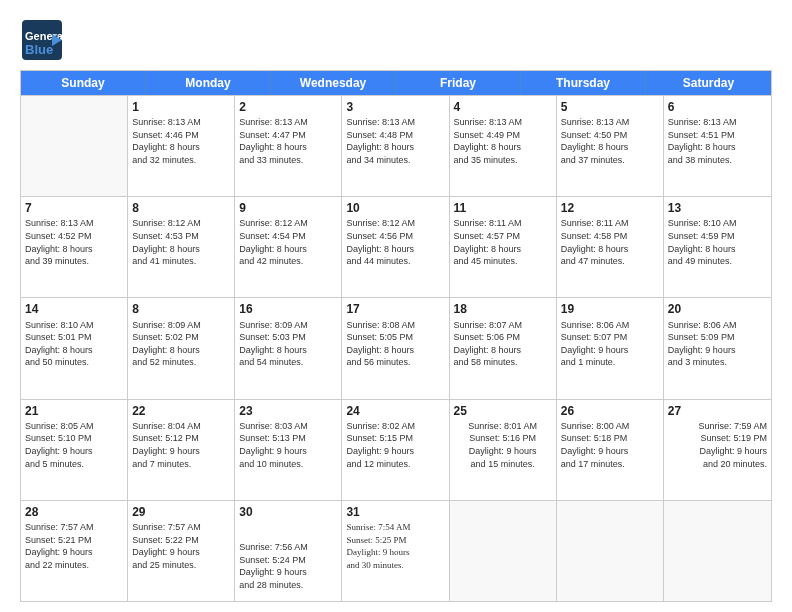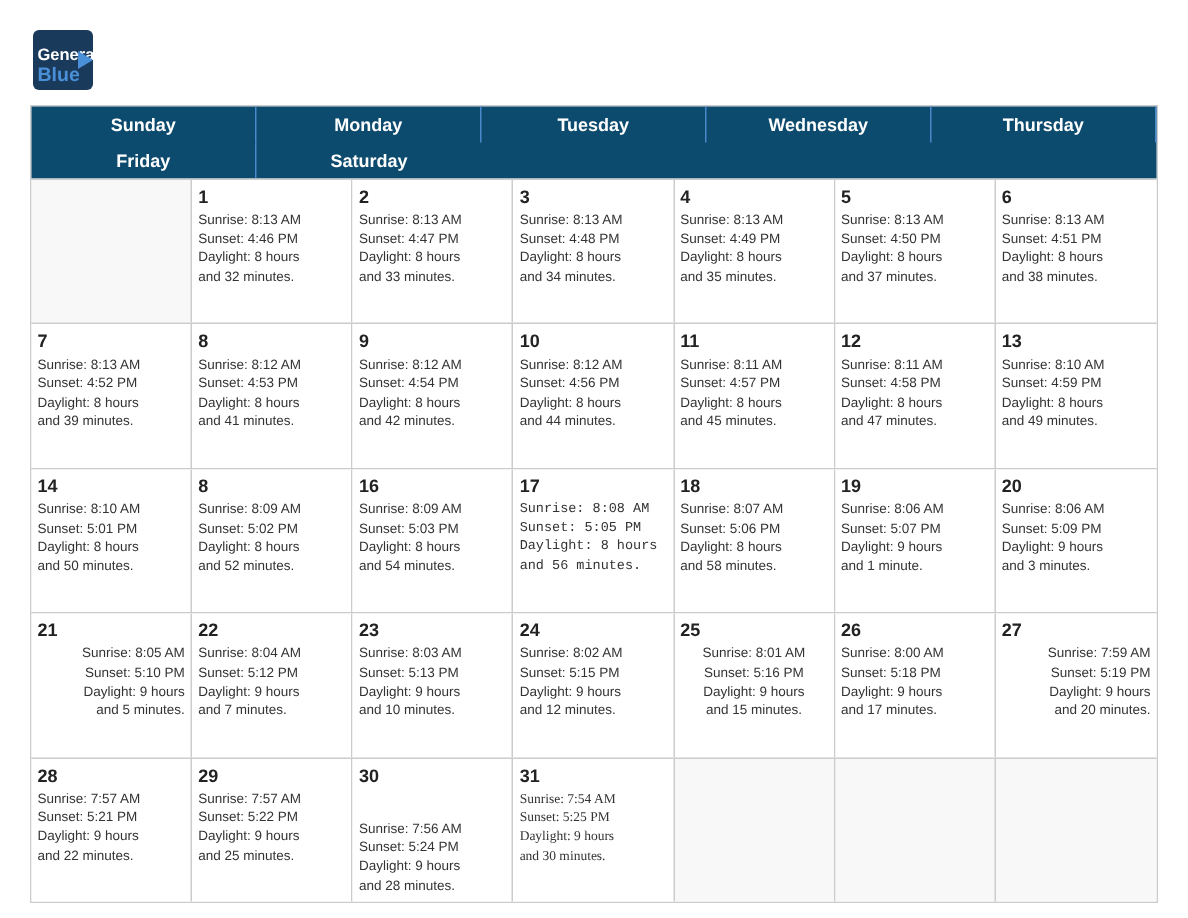--- a/index.html
+++ b/index.html
@@ -42,22 +42,22 @@
       color: #444;
     }
     .calendar {
       flex: 1;
       display: flex;
       flex-direction: column;
       border: 1px solid #ccc;
     }
     .cal-header-row {
       display: grid;
-      grid-template-columns: repeat(5, 1fr);
-      background: #0c4a6e;
+      grid-template-columns: repeat(6, 1fr);
+      background: #3b82f6;
     }
     .cal-header-cell {
       color: #fff;
       font-size: 12px;
       font-weight: bold;
       text-align: center;
       padding: 5px 2px;
       border-right: 1px solid #4a88cc;
     }
     .cal-header-cell:last-child { border-right: none; text-align: center; }
@@ -114,24 +114,23 @@
     <div class="title-block">
       <div class="cal-title"></div>
       <div class="cal-subtitle"></div>
     </div>
   </div>
 
   <div class="calendar">
     <div class="cal-header-row">
     <div class="cal-header-cell">Sunday</div>
         <div class="cal-header-cell">Monday</div>
-        <div class="cal-header-cell">Tuesday</div>
         <div class="cal-header-cell">Wednesday</div>
+        <div class="cal-header-cell">Friday</div>
         <div class="cal-header-cell">Thursday</div>
-        <div class="cal-header-cell">Friday</div>
         <div class="cal-header-cell">Saturday</div>
       </div>
     <div class="cal-body">
     <div class="cal-week">
           <div class="cal-cell empty"></div>
           <div class="cal-cell">
             <span class="day-num">1</span>
             <div class="cell-info" style="white-space: pre-line;">Sunrise: 8:13 AM
 Sunset: 4:46 PM
 Daylight: 8 hours
@@ -241,21 +240,21 @@
           </div>
           <div class="cal-cell">
             <span class="day-num">16</span>
             <div class="cell-info" style="white-space: pre-line;">Sunrise: 8:09 AM
 Sunset: 5:03 PM
 Daylight: 8 hours
 and 54 minutes.</div>
           </div>
           <div class="cal-cell">
             <span class="day-num">17</span>
-            <div class="cell-info" style="white-space: pre-line; font-family: Liberation Mono, monospace;">Sunrise: 8:08 AM
+            <div class="cell-info" style="white-space: pre-line;">Sunrise: 8:08 AM
 Sunset: 5:05 PM
 Daylight: 8 hours
 and 56 minutes.</div>
           </div>
           <div class="cal-cell">
             <span class="day-num">18</span>
             <div class="cell-info" style="white-space: pre-line;">Sunrise: 8:07 AM
 Sunset: 5:06 PM
 Daylight: 8 hours
 and 58 minutes.</div>
@@ -271,21 +270,21 @@
             <span class="day-num">20</span>
             <div class="cell-info" style="white-space: pre-line;">Sunrise: 8:06 AM
 Sunset: 5:09 PM
 Daylight: 9 hours
 and 3 minutes.</div>
           </div>
         </div>
         <div class="cal-week">
           <div class="cal-cell">
             <span class="day-num">21</span>
-            <div class="cell-info" style="white-space: pre-line; text-align: right;">Sunrise: 8:05 AM
+            <div class="cell-info" style="white-space: pre-line;">Sunrise: 8:05 AM
 Sunset: 5:10 PM
 Daylight: 9 hours
 and 5 minutes.</div>
           </div>
           <div class="cal-cell">
             <span class="day-num">22</span>
             <div class="cell-info" style="white-space: pre-line;">Sunrise: 8:04 AM
 Sunset: 5:12 PM
 Daylight: 9 hours
 and 7 minutes.</div>

